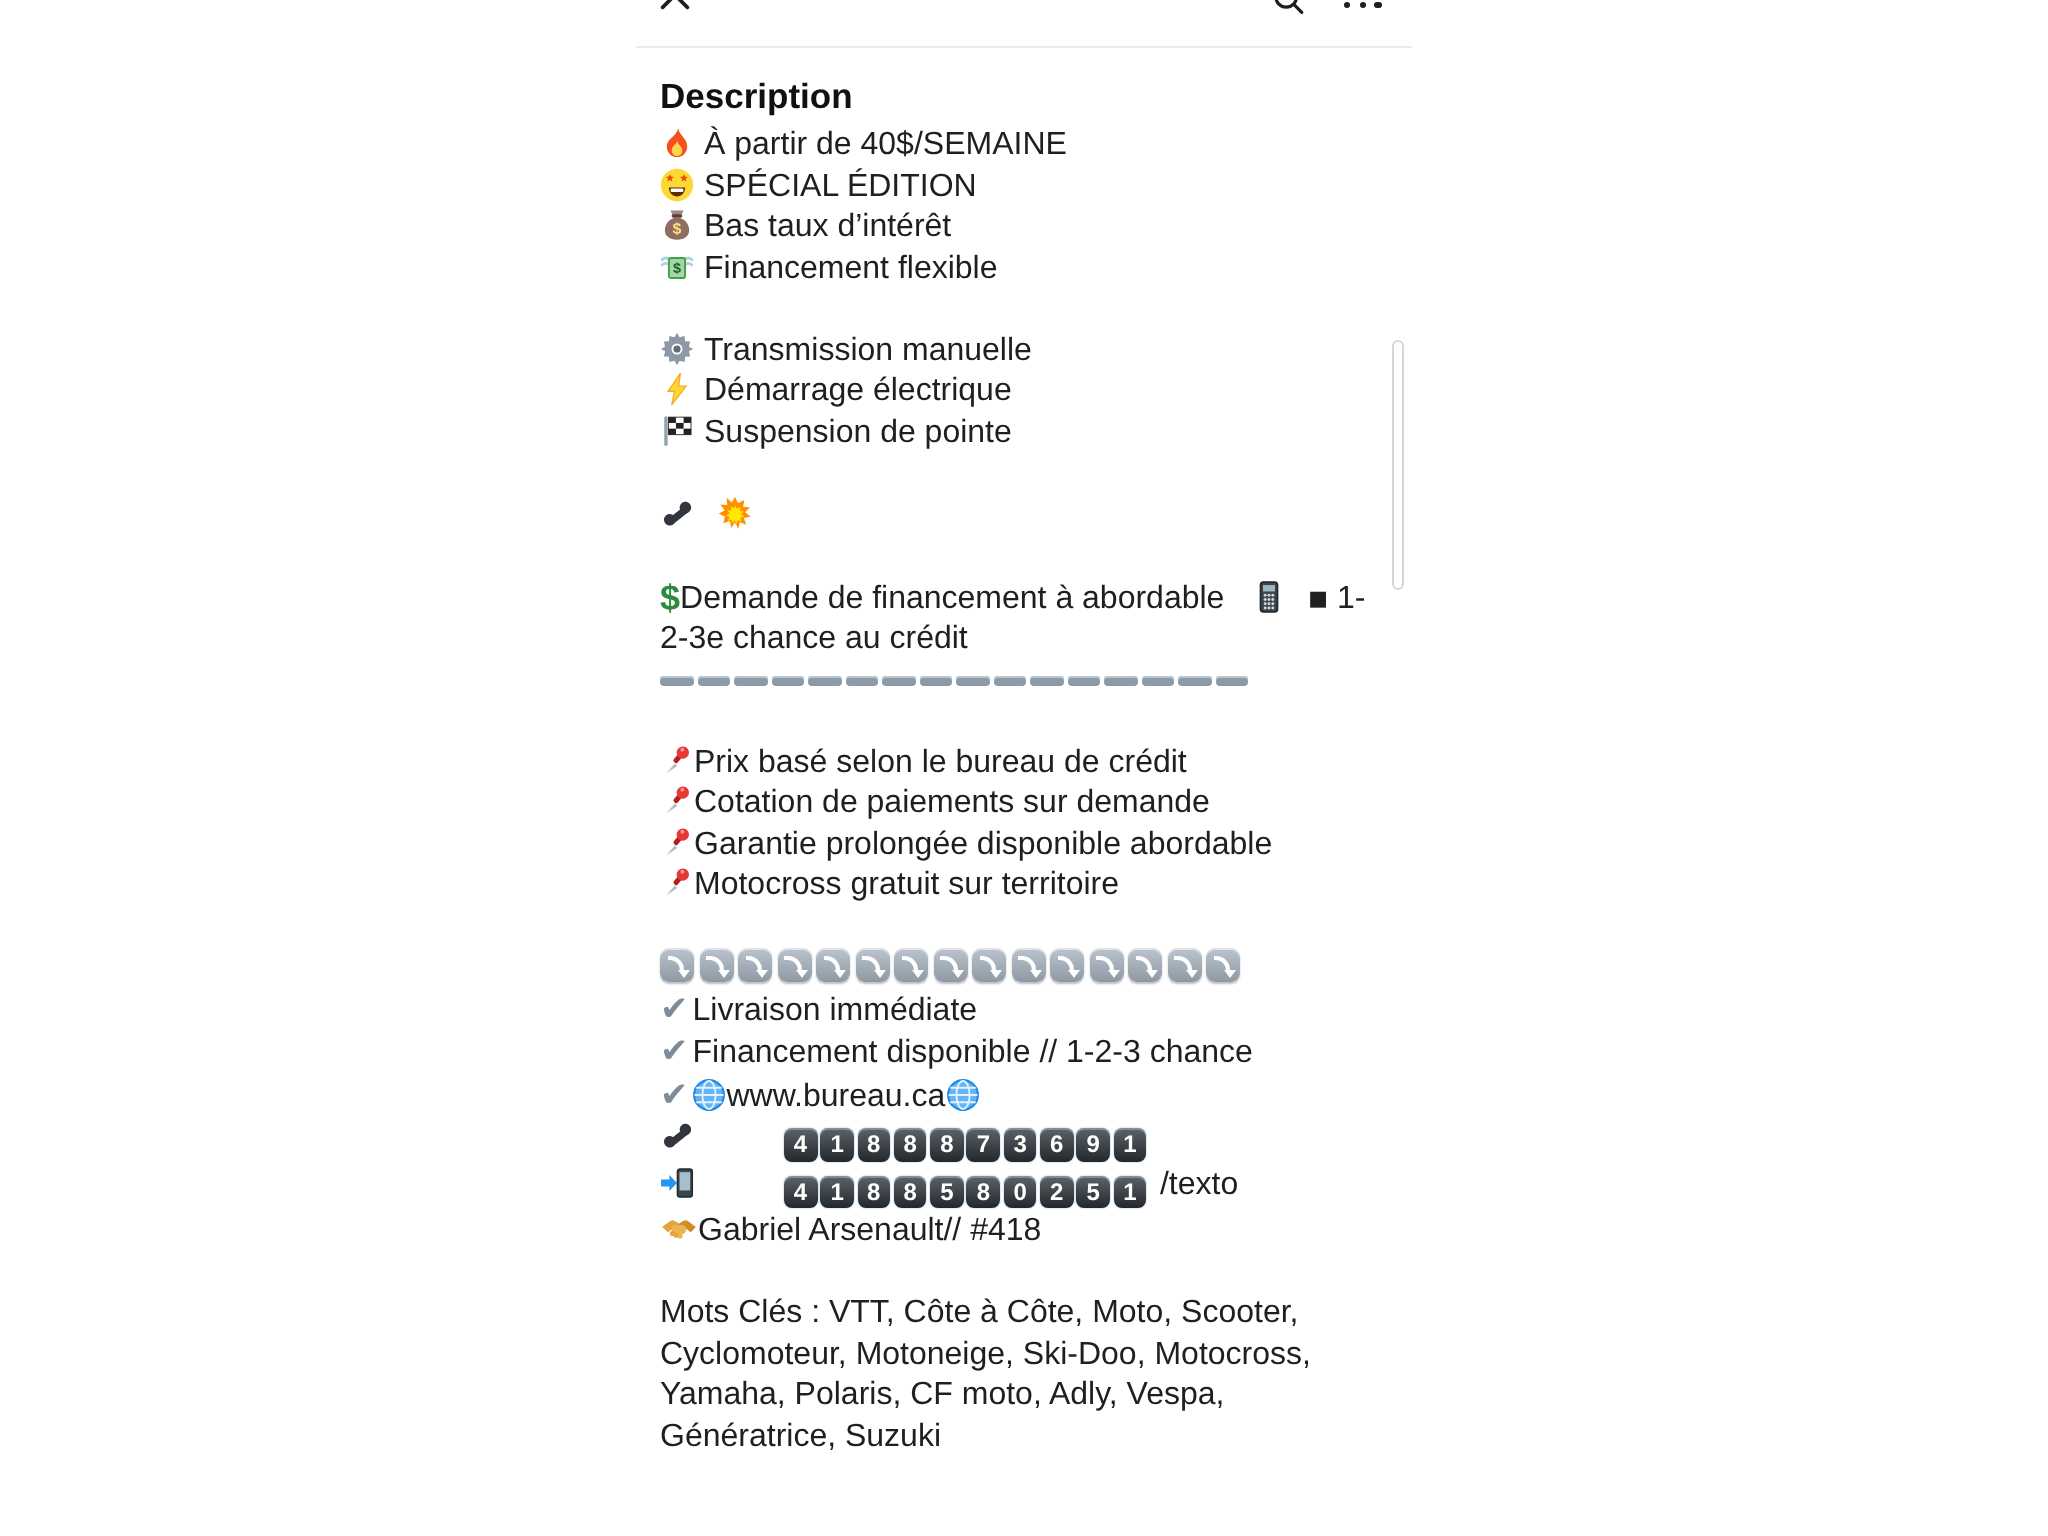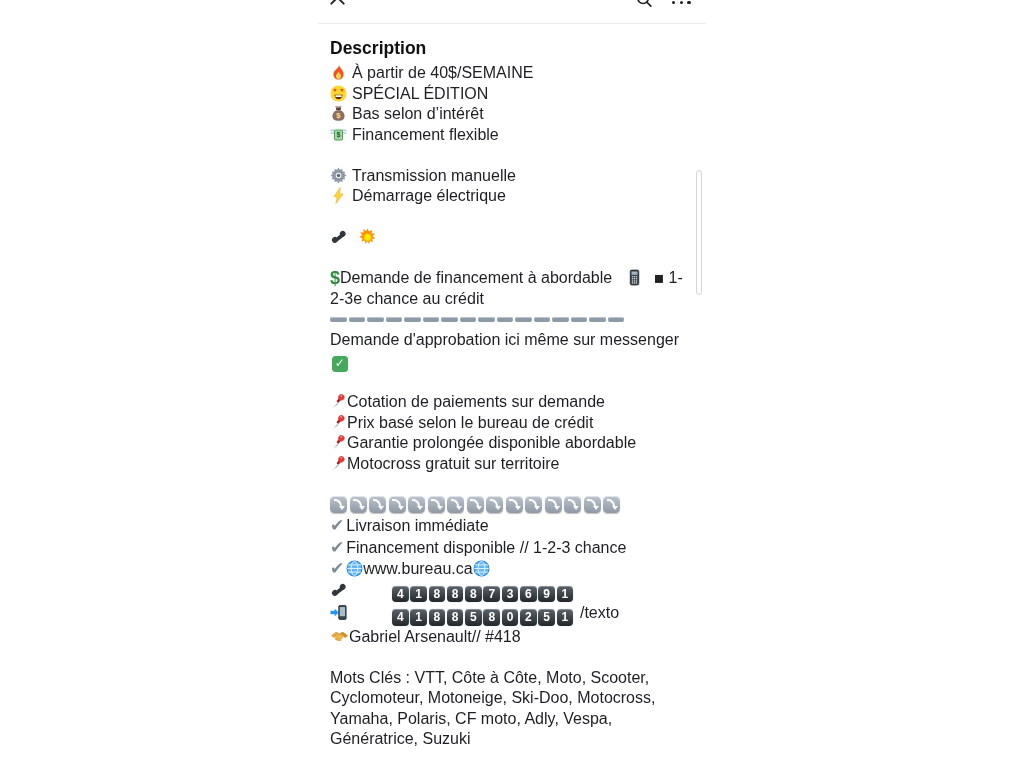--- a/index.html
+++ b/index.html
@@ -99,21 +99,21 @@
           </span><span>SPÉCIAL ÉDITION</span>
         </div>
         <div class="line">
           <span class="ic ic-sp">
             <svg viewBox="0 0 16 16">
                 <path d="M6 3.4 4.9 1.2h6.2L10 3.4z" fill="#a1887f"></path>
             <rect x="5.5" y="2.9" width="5" height="1.7" rx=".8" fill="#5d4037"></rect>
             <path d="M8 4.6c-3.4 0-5.7 2.8-5.7 5.9 0 2.7 2.1 4.4 5.7 4.4s5.7-1.7 5.7-4.4c0-3.1-2.3-5.9-5.7-5.9z" fill="#8d6e63"></path>
             <text x="8" y="12.2" font-size="7.5" font-weight="bold" fill="#ffe082" text-anchor="middle" font-family="sans-serif">$</text>
               </svg>
-          </span><span>Bas selon d’intérêt</span>
+          </span><span>Bas taux d’intérêt</span>
         </div>
         <div class="line">
           <span class="ic ic-sp">
             <svg viewBox="0 0 16 16">
                 <g stroke="#b0cfe0" stroke-width="1.3" fill="none" stroke-linecap="round">
             <path d="M1 4.6Q2.8 3 4.3 4.4"></path>
                   <path d="M1 7Q2.8 5.6 4.3 6.9"></path>
             <path d="M11.7 4.4Q13.2 3 15 4.6"></path>
                   <path d="M11.7 6.9Q13.2 5.6 15 7"></path>
                 </g>
@@ -133,20 +133,35 @@
                 <circle cx="8" cy="8" r="1.7" fill="#646c75"></circle>
               </svg>
           </span><span>Transmission manuelle</span>
         </div>
         <div class="line">
           <span class="ic ic-sp">
             <svg viewBox="0 0 16 16">
                 <path d="M9.6.5 3.8 9.1h3L5.5 15.5l6.8-8.9H8.8z" fill="#fdd835" stroke="#f9a825" stroke-width=".6"></path>
               </svg>
           </span><span>Démarrage électrique</span>
+        </div>
+        <div class="line">
+          <span class="ic ic-sp">
+            <svg viewBox="0 0 16 16">
+                <rect x="2" y="1" width="1.6" height="14" rx=".8" fill="#90a4ae"></rect>
+            <rect x="4" y="1.5" width="10.6" height="8.2" fill="#fff" stroke="#444" stroke-width=".5"></rect>
+            <g fill="#222">
+                  <rect x="4" y="1.5" width="3.5" height="2.7"></rect>
+                  <rect x="11.1" y="1.5" width="3.5" height="2.7"></rect>
+            <rect x="7.5" y="4.2" width="3.6" height="2.7"></rect>
+                  <rect x="4" y="6.9" width="3.5" height="2.8"></rect>
+            <rect x="11.1" y="6.9" width="3.5" height="2.8"></rect>
+                </g>
+              </svg>
+          </span><span>Suspension de pointe</span>
         </div>
 
         <div class="blank"></div>
 
         <div class="line">
           <span class="ic ic-sp">
             <svg viewBox="0 0 16 16">
                 <g transform="rotate(-38 8 8)" fill="#30363c">
             <rect x="1.6" y="7.6" width="12.8" height="3.4" rx="1.7"></rect>
             <circle cx="3.3" cy="8.4" r="2.7"></circle>
@@ -183,49 +198,46 @@
             <circle cx="6.2" cy="13.2" r=".7"></circle>
                   <circle cx="8" cy="13.2" r=".7"></circle>
                   <circle cx="9.8" cy="13.2" r=".7"></circle>
                 </g>
               </svg>
           </span><span class="smsq">▪</span><span>1-2-3e chance au crédit</span>
         </div>
 
         <div class="line"><span class="dash"></span><span class="dash"></span><span class="dash"></span><span class="dash"></span><span class="dash"></span><span class="dash"></span><span class="dash"></span><span class="dash"></span><span class="dash"></span><span class="dash"></span><span class="dash"></span><span class="dash"></span><span class="dash"></span><span class="dash"></span><span class="dash"></span><span class="dash"></span></div>
 
-        <div class="line">
-          <span>Demande d'approbation ici même sur messenger</span><span class="okbox">✓</span>
-        </div>
 
         <div class="blank"></div>
 
         <div class="line">
           <span class="ic">
             <svg viewBox="0 0 16 16">
                 <path d="M3 13.8 7 9.2l1.2 1.2z" fill="#b0bec5"></path>
             <g transform="rotate(40 9.5 5.5)">
                   <rect x="8.3" y="4" width="2.4" height="5.6" rx="1" fill="#b71c1c"></rect>
             <circle cx="9.5" cy="3.6" r="2.9" fill="#e53935"></circle>
                   <circle cx="8.5" cy="2.7" r=".9" fill="#ef9a9a"></circle>
                 </g>
               </svg>
-          </span><span>Cotation de paiements sur demande</span>
+          </span><span>Prix basé selon le bureau de crédit</span>
         </div>
         <div class="line">
           <span class="ic">
             <svg viewBox="0 0 16 16">
                 <path d="M3 13.8 7 9.2l1.2 1.2z" fill="#b0bec5"></path>
             <g transform="rotate(40 9.5 5.5)">
                   <rect x="8.3" y="4" width="2.4" height="5.6" rx="1" fill="#b71c1c"></rect>
             <circle cx="9.5" cy="3.6" r="2.9" fill="#e53935"></circle>
                   <circle cx="8.5" cy="2.7" r=".9" fill="#ef9a9a"></circle>
                 </g>
               </svg>
-          </span><span>Prix basé selon le bureau de crédit</span>
+          </span><span>Cotation de paiements sur demande</span>
         </div>
         <div class="line">
           <span class="ic">
             <svg viewBox="0 0 16 16">
                 <path d="M3 13.8 7 9.2l1.2 1.2z" fill="#b0bec5"></path>
             <g transform="rotate(40 9.5 5.5)">
                   <rect x="8.3" y="4" width="2.4" height="5.6" rx="1" fill="#b71c1c"></rect>
             <circle cx="9.5" cy="3.6" r="2.9" fill="#e53935"></circle>
                   <circle cx="8.5" cy="2.7" r=".9" fill="#ef9a9a"></circle>
                 </g>

